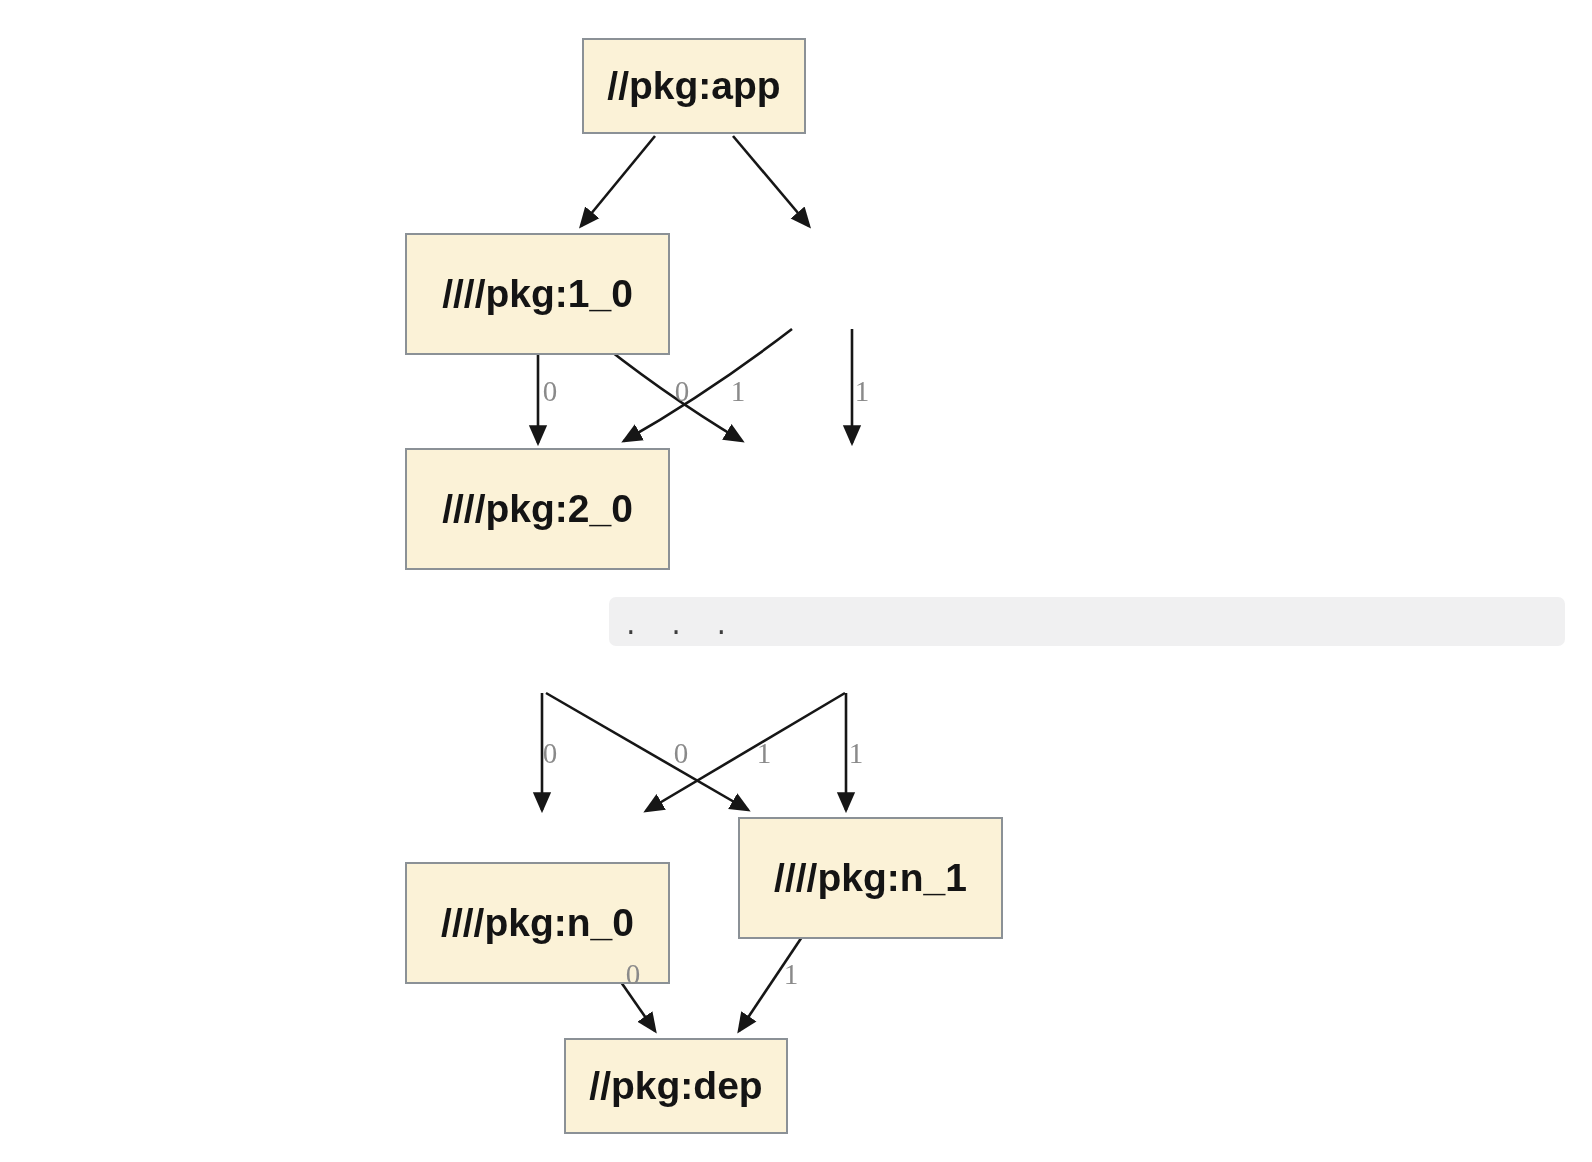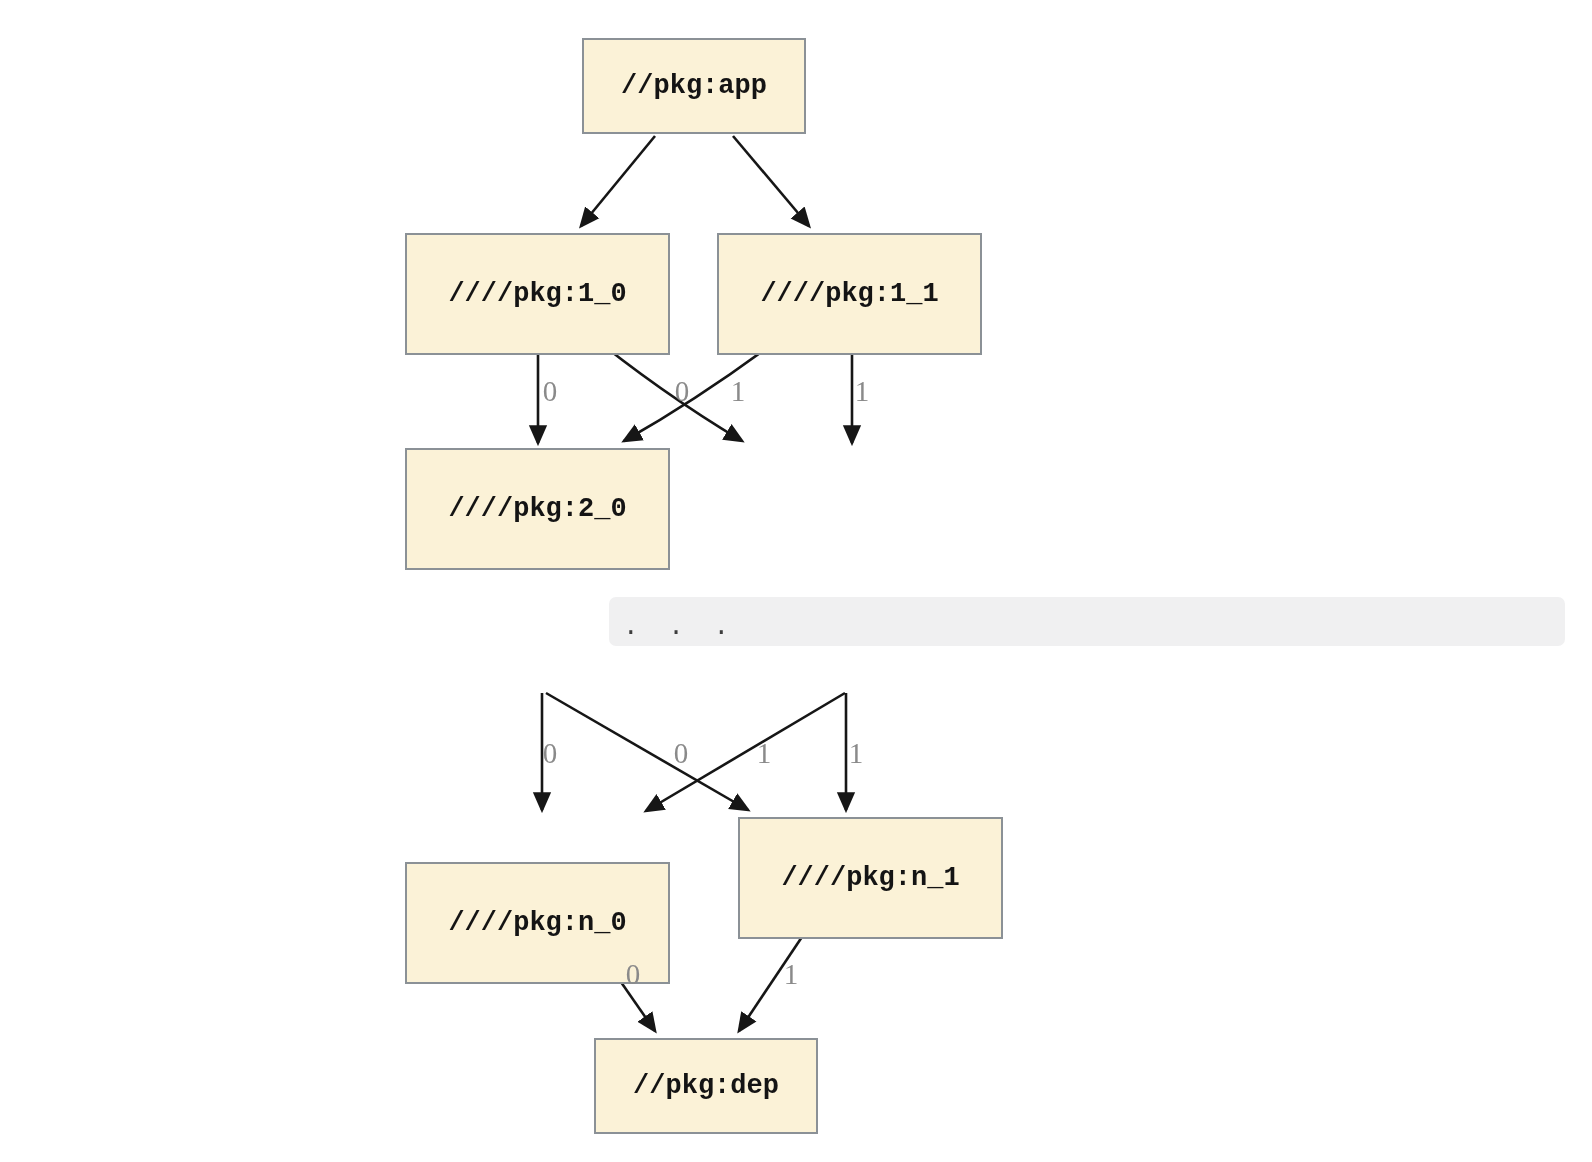--- a/index.html
+++ b/index.html
@@ -23,23 +23,23 @@
     height: 1162px;
   }
   .node {
     position: absolute;
     box-sizing: border-box;
     background: #fbf2d7;
     border: 2px solid #8b9196;
     display: flex;
     align-items: center;
     justify-content: center;
-    font-family: Liberation Mono, monospace;
+    font-family: Liberation Sans, sans-serif;
     font-weight: 700;
-    font-size: 27px;
+    font-size: 39px;
     color: #141414;
     white-space: nowrap;
   }
   .node-wide  { width: 265px; height: 122px; }
   .node-small { width: 224px; height: 96px; }
 
   .edge-label {
     position: absolute;
     transform: translate(-50%, -50%);
     font-family: "Liberation Serif", serif;
@@ -96,30 +96,29 @@
 
       <path d="M 573 913 L 655 1031" marker-end="url(#arrow)"></path>
       <path d="M 818 913 L 739 1031" marker-end="url(#arrow)"></path>
     </g>
   </svg>
 
   <div class="node node-small" style="left:582px; top:38px;">//pkg:app</div>
 
   <div class="node node-wide" style="left:405px; top:233px;">////pkg:1_0</div>
 
-  <div class="node node-wide" style="left:717px; top:233px;">////pkg:1_1</div>
 
   <div class="node node-wide" style="left:405px; top:448px;">////pkg:2_0</div>
 
 
   <div class="node node-wide" style="left:405px; top:862px;">////pkg:n_0</div>
 
   <div class="node node-wide" style="left:738px; top:817px;">////pkg:n_1</div>
 
-  <div class="node node-small" style="left:594px; top:1038px;">//pkg:dep</div>
+  <div class="node node-small" style="left:564px; top:1038px;">//pkg:dep</div>
 
   <div class="ellipsis-bar">
     <span class="ellipsis-text">. . .</span>
   </div>
 
   <span class="edge-label" style="left:550px; top:391px;">0</span>
   <span class="edge-label" style="left:682px; top:391px;">0</span>
   <span class="edge-label" style="left:738px; top:391px;">1</span>
   <span class="edge-label" style="left:862px; top:391px;">1</span>
 

